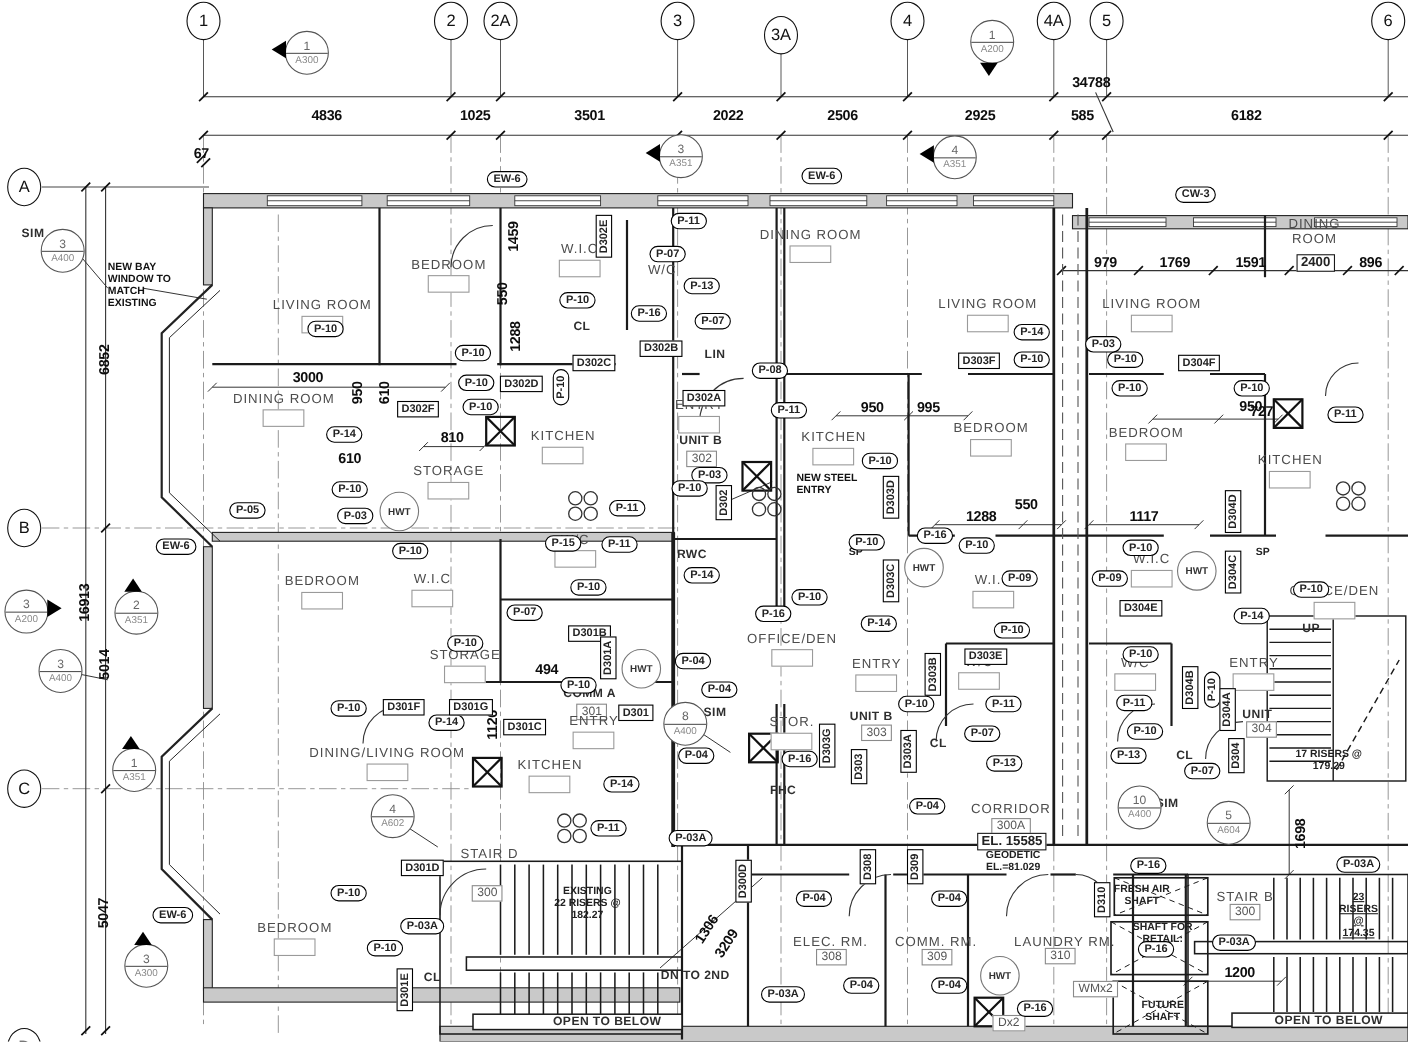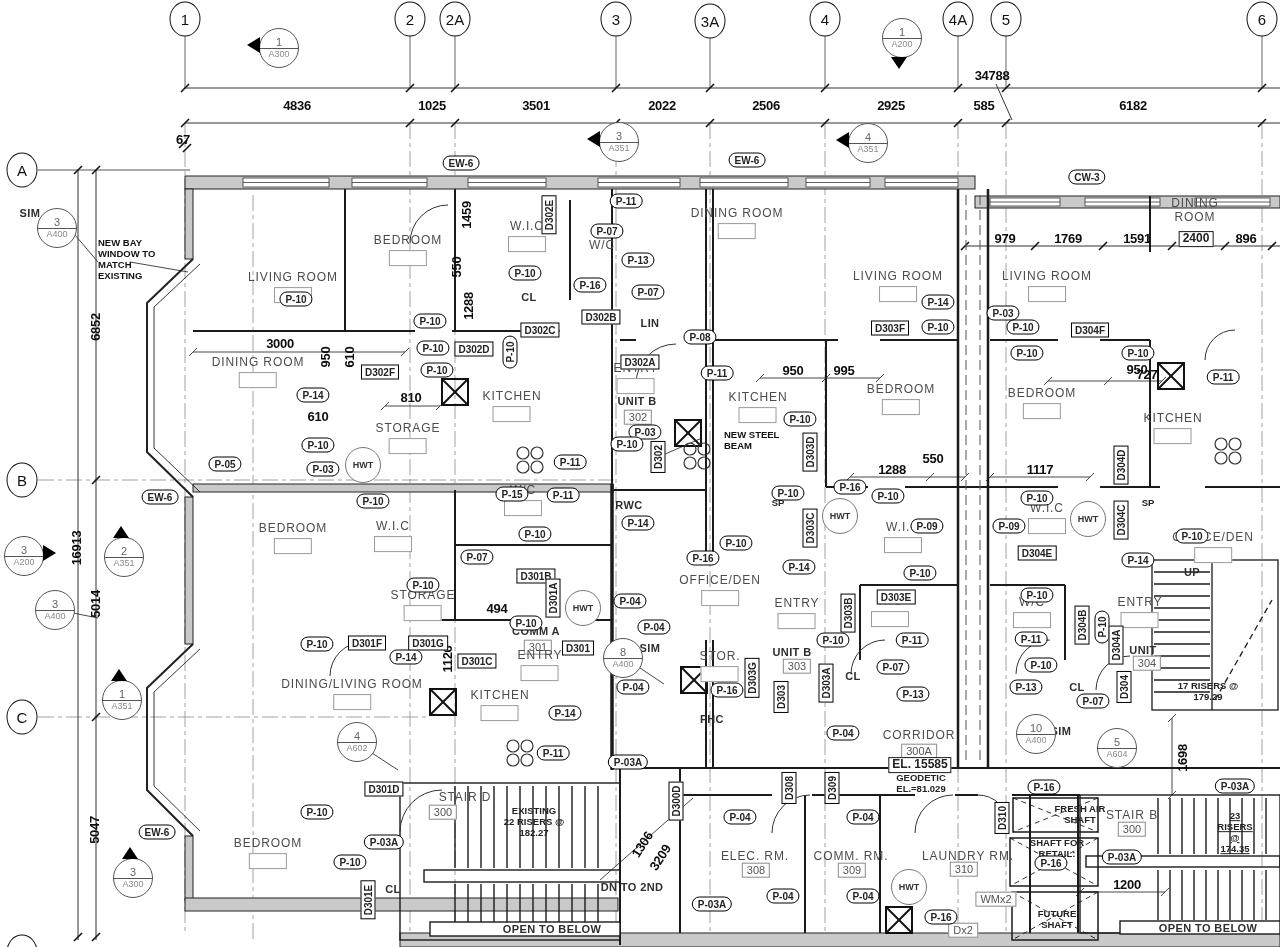--- a/index.html
+++ b/index.html
@@ -427,21 +427,21 @@
     <div class="lb dim v" style="left: 95px; top: 830px;">5047</div>
     <div class="lb dim d" style="left: 643px; top: 845px;">1306</div>
     <div class="lb dim d" style="left: 661px; top: 858px;">3209</div>
     <div class="lb dim v" style="left: 1183px; top: 758px;">1698</div>
     <div class="lb dim" style="left: 1127px; top: 885px;">1200</div>
     <div class="lb note" style="left: 98px; top: 260px;">NEW BAY
 WINDOW TO
 MATCH
 EXISTING</div>
     <div class="lb note" style="left: 724px; top: 441px;">NEW STEEL
-BEAM</div>
+ENTRY</div>
     <div class="lb txt" style="left: 30px; top: 213px;">SIM</div>
     <div class="lb txt" style="left: 650px; top: 648px;">SIM</div>
     <div class="lb txt" style="left: 1061px; top: 731px;">SIM</div>
     <div class="lb pill" style="left: 461px; top: 163px;">EW-6</div>
     <div class="lb pill" style="left: 747px; top: 160px;">EW-6</div>
     <div class="lb pill" style="left: 1087px; top: 177px;">CW-3</div>
     <div class="lb pill" style="left: 160px; top: 497px;">EW-6</div>
     <div class="lb pill" style="left: 157px; top: 832px;">EW-6</div>
     <div class="lb room" style="left: 293px; top: 287px;"><span>LIVING ROOM</span><div class="rbox"></div></div>
     <div class="lb room" style="left: 408px; top: 250px;"><span>BEDROOM</span><div class="rbox"></div></div>
@@ -498,41 +498,41 @@
     <div class="lb numbox" style="left: 919px; top: 751px;">300A</div>
     <div class="lb dimbox" style="left: 920px; top: 765px;">EL. 15585</div>
     <div class="lb stx" style="left: 921px; top: 784px;">GEODETIC
 EL.=81.029</div>
     <div class="lb room" style="left: 755px; top: 857px;">ELEC. RM.</div>
     <div class="lb numbox" style="left: 756px; top: 870px;">308</div>
     <div class="lb room" style="left: 851px; top: 857px;">COMM. RM.</div>
     <div class="lb numbox" style="left: 852px; top: 870px;">309</div>
     <div class="lb room" style="left: 968px; top: 857px;">LAUNDRY RM.</div>
     <div class="lb numbox" style="left: 964px; top: 869px;">310</div>
-    <div class="lb room" style="left: 445px; top: 798px; margin-left: 20px;">STAIR D</div>
+    <div class="lb room" style="left: 445px; top: 777px;">STAIR D</div>
     <div class="lb numbox" style="left: 443px; top: 812px;">300</div>
     <div class="lb room" style="left: 1132px; top: 816px;">STAIR B</div>
     <div class="lb numbox" style="left: 1132px; top: 829px;">300</div>
     <div class="lb stx" style="left: 534px; top: 822px;">EXISTING
 22 RISERS @
 182.27</div>
     <div class="lb stx" style="left: 1208px; top: 692px;">17 RISERS @
 179.29</div>
     <div class="lb stx" style="left: 1235px; top: 833px; text-decoration: underline;">23 RISERS @
 174.35</div>
     <div class="lb txt" style="left: 552px; top: 929px;">OPEN TO BELOW</div>
     <div class="lb txt" style="left: 1208px; top: 928px;">OPEN TO BELOW</div>
     <div class="lb txt" style="left: 632px; top: 887px;">DN TO 2ND</div>
-    <div class="lb stx" style="left: 1056px; top: 815px; padding-left: 48px;">FRESH AIR
+    <div class="lb stx" style="left: 1014px; top: 815px; padding-left: 48px;">FRESH AIR
 SHAFT</div>
     <div class="lb stx" style="left: 1057px; top: 849px;">SHAFT FOR
 RETAIL:</div>
     <div class="lb stx" style="left: 1057px; top: 920px;">FUTURE
 SHAFT</div>
-    <div class="lb numbox" style="left: 963px; top: 898px; margin-top: 32px;">Dx2</div>
+    <div class="lb numbox" style="left: 917px; top: 898px; margin-top: 32px;">Dx2</div>
     <div class="lb numbox" style="left: 996px; top: 899px;">WMx2</div>
     <div class="lb pill" style="left: 626px; top: 201px;">P-11</div>
     <div class="lb pill" style="left: 607px; top: 231px;">P-07</div>
     <div class="lb pill" style="left: 638px; top: 260px;">P-13</div>
     <div class="lb pill" style="left: 590px; top: 285px;">P-16</div>
     <div class="lb pill" style="left: 648px; top: 292px;">P-07</div>
     <div class="lb pill" style="left: 525px; top: 273px;">P-10</div>
     <div class="lb pill" style="left: 700px; top: 337px;">P-08</div>
     <div class="lb pill" style="left: 296px; top: 299px;">P-10</div>
     <div class="lb pill" style="left: 430px; top: 321px;">P-10</div>
@@ -644,21 +644,21 @@
     <div class="lb tag v" style="left: 368px; top: 900px;">D301E</div>
     <div class="lb hwt" style="left: 363px; top: 465px;">HWT</div>
     <div class="lb hwt" style="left: 583px; top: 608px;">HWT</div>
     <div class="lb hwt" style="left: 840px; top: 516px;">HWT</div>
     <div class="lb hwt" style="left: 1088px; top: 519px;">HWT</div>
     <div class="lb hwt" style="left: 909px; top: 887px;">HWT</div>
     <div class="gb" style="left: 185px; top: 19px;">1</div>
     <div class="gb" style="left: 410px; top: 19px;">2</div>
     <div class="gb" style="left: 455px; top: 19px;">2A</div>
     <div class="gb" style="left: 616px; top: 19px;">3</div>
-    <div class="gb" style="left: 710px; top: 21px;">3A</div>
+    <div class="gb" style="left: 710px; top: 32px;">3A</div>
     <div class="gb" style="left: 825px; top: 19px;">4</div>
     <div class="gb" style="left: 958px; top: 19px;">4A</div>
     <div class="gb" style="left: 1006px; top: 19px;">5</div>
     <div class="gb" style="left: 1262px; top: 19px;">6</div>
     <div class="gb" style="left: 22px; top: 170px;">A</div>
     <div class="gb" style="left: 22px; top: 480px;">B</div>
     <div class="gb" style="left: 22px; top: 717px;">C</div>
     <div class="gb" style="left: 22px; top: 952px;">D</div>
     <div class="mk" style="left: 279px; top: 48px;">
       <div class="mkc">

